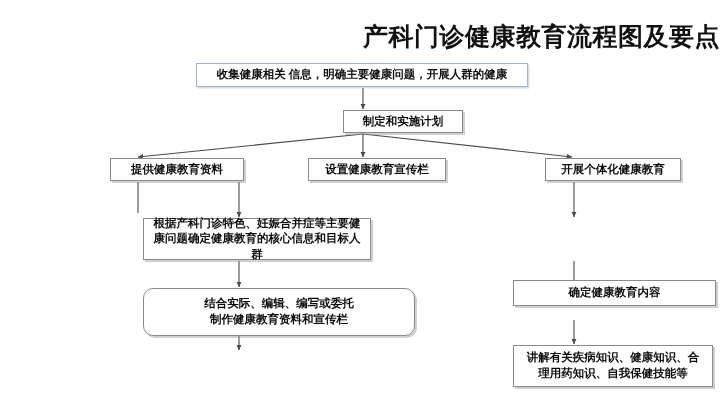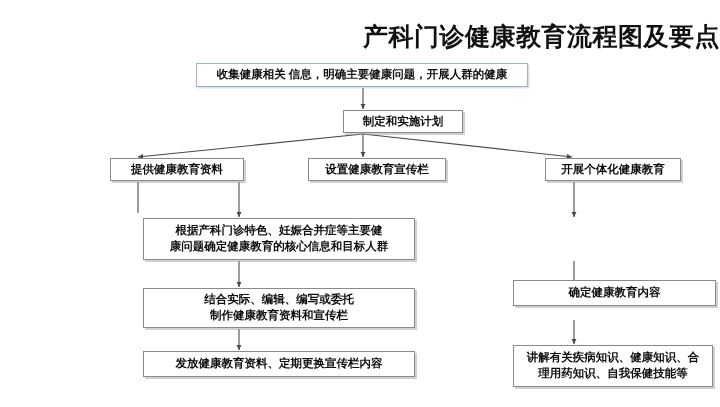--- a/index.html
+++ b/index.html
@@ -113,28 +113,25 @@
   </div>
   <div class="node grey" style="left: 70px; top: 158px; width: 134px; height: 23px; justify-content: center;">
     <span class="txt">提供健康教育资料</span>
   </div>
   <div class="node grey" style="left: 268px; top: 158px; width: 138px; height: 23px;">
     <span class="txt">设置健康教育宣传栏</span>
   </div>
   <div class="node grey" style="left: 505px; top: 158px; width: 136px; height: 23px;">
     <span class="txt">开展个体化健康教育</span>
   </div>
-  <div class="node grey" style="left: 103px; top: 218px; width: 272px; height: 42px;">
+  <div class="node grey" style="left: 103px; top: 218px; width: 228px; height: 42px;">
     <span class="txt">根据产科门诊特色、妊娠合并症等主要健<br>康问题确定健康教育的核心信息和目标人群</span>
   </div>
-  <div class="node grey" style="left: 103px; top: 288px; width: 272px; height: 40px;">
+  <div class="node grey" style="left: 103px; top: 288px; width: 272px; height: 48px; border-radius: 10px;">
     <span class="txt">结合实际、编辑、编写或委托<br>制作健康教育资料和宣传栏</span>
-  </div>
-  <div class="node grey" style="left: 103px; top: 351px; width: 272px; height: 26px;">
-    <span class="txt">发放健康教育资料、定期更换宣传栏内容</span>
   </div>
   <div class="node grey" style="left: 473px; top: 280px; width: 203px; height: 26px;">
     <span class="txt">确定健康教育内容</span>
   </div>
   <div class="node grey" style="left: 473px; top: 345px; width: 200px; height: 42px;">
     <span class="txt">讲解有关疾病知识、健康知识、合<br>理用药知识、自我保健技能等</span>
   </div>
 
 </div>
 

